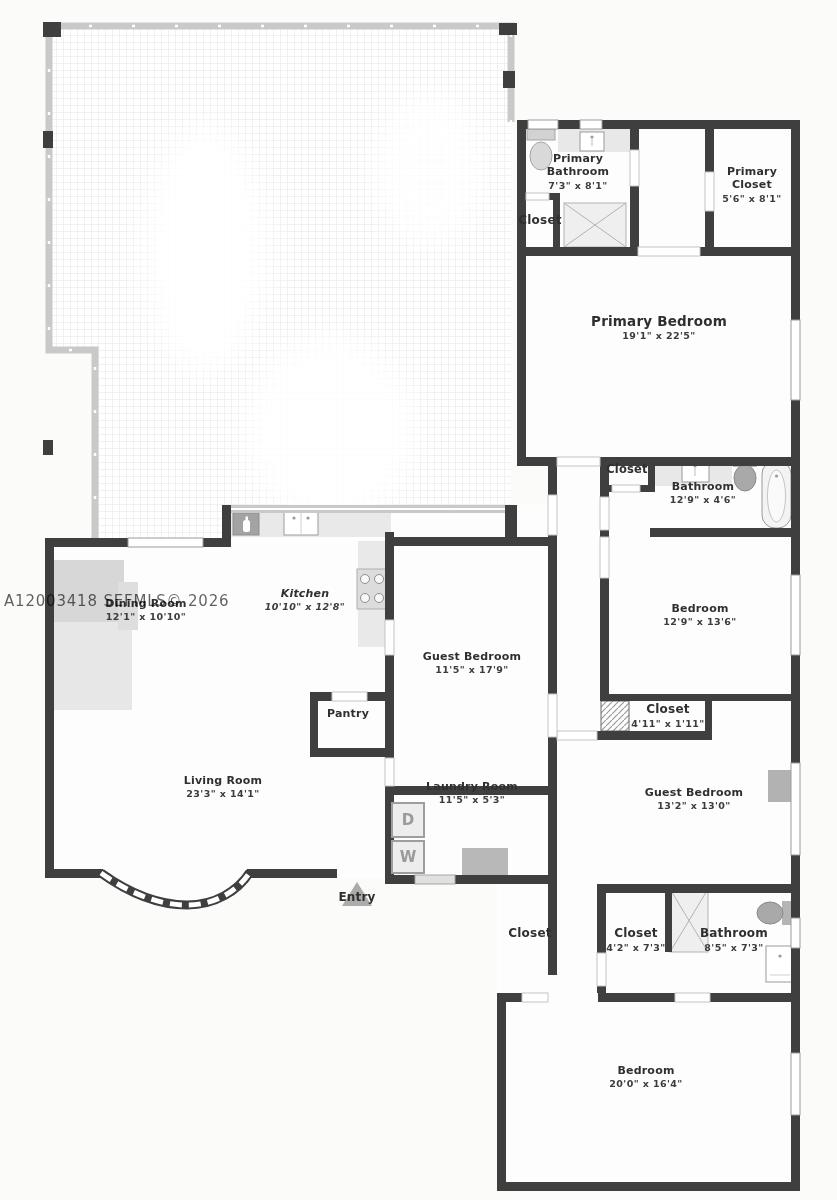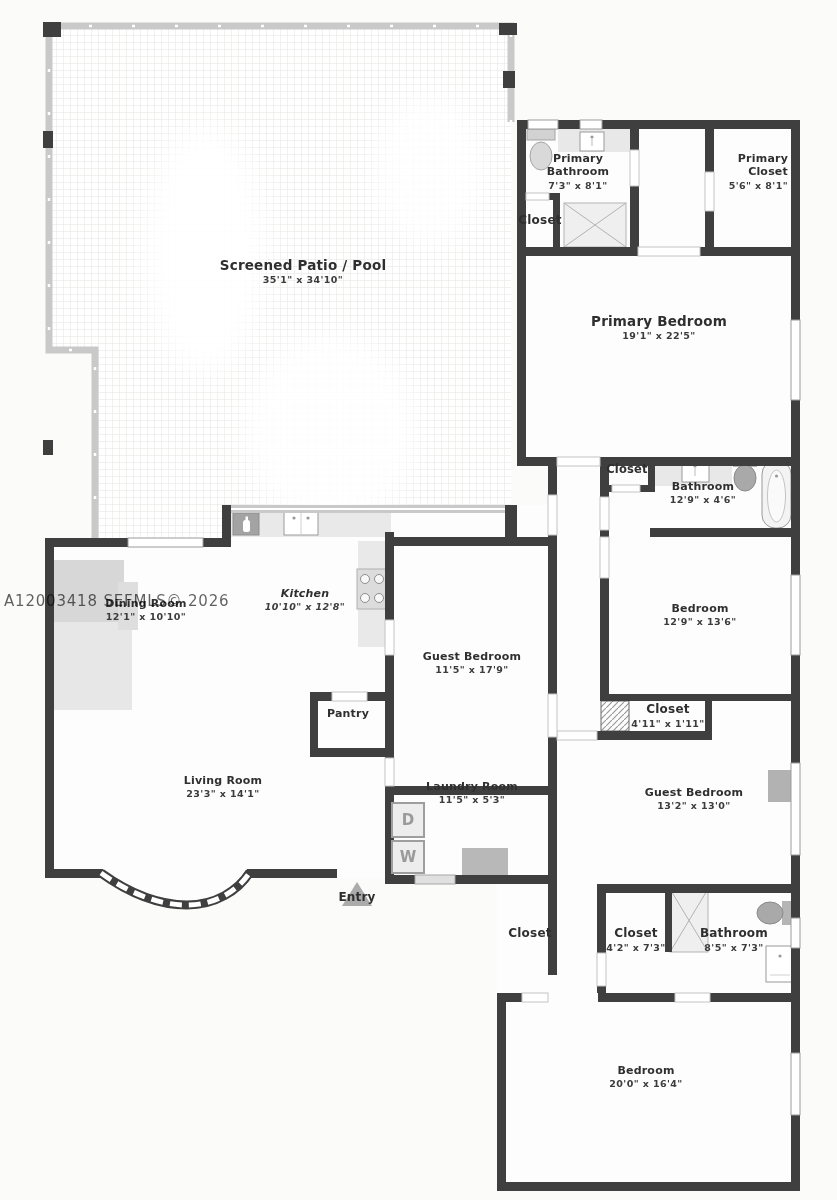--- a/index.html
+++ b/index.html
@@ -224,32 +224,28 @@
 
 <div class="watermark">A12003418  SEFMLS© 2026</div>
 
 <div class="dw dw-d">
       <span>D</span>
     </div>
 <div class="dw dw-w">
       <span>W</span>
     </div>
 
-<div class="label big" style="left:303px;top:257px;">
-  <span class="nm">Screened Patio / Pool</span>
-  <span class="dm">35'1" x 34'10"</span>
-</div>
 <div class="label wrap" style="left:578px;top:152px;">
   <span class="nm">Primary Bathroom</span>
   <span class="dm">7'3" x 8'1"</span>
 </div>
 <div class="label small" style="left:540px;top:213px;">
   <span class="nm">Closet</span>
 </div>
-<div class="label wrap2" style="left:752px;top:152px;text-align:right;">
+<div class="label wrap2" style="left:752px;top:165px;">
   <span class="nm">Primary Closet</span>
   <span class="dm">5'6" x 8'1"</span>
 </div>
 <div class="label big" style="left:659px;top:313px;">
   <span class="nm">Primary Bedroom</span>
   <span class="dm">19'1" x 22'5"</span>
 </div>
 <div class="label tiny" style="left:627px;top:462px;">
   <span class="nm">Closet</span>
 </div>

